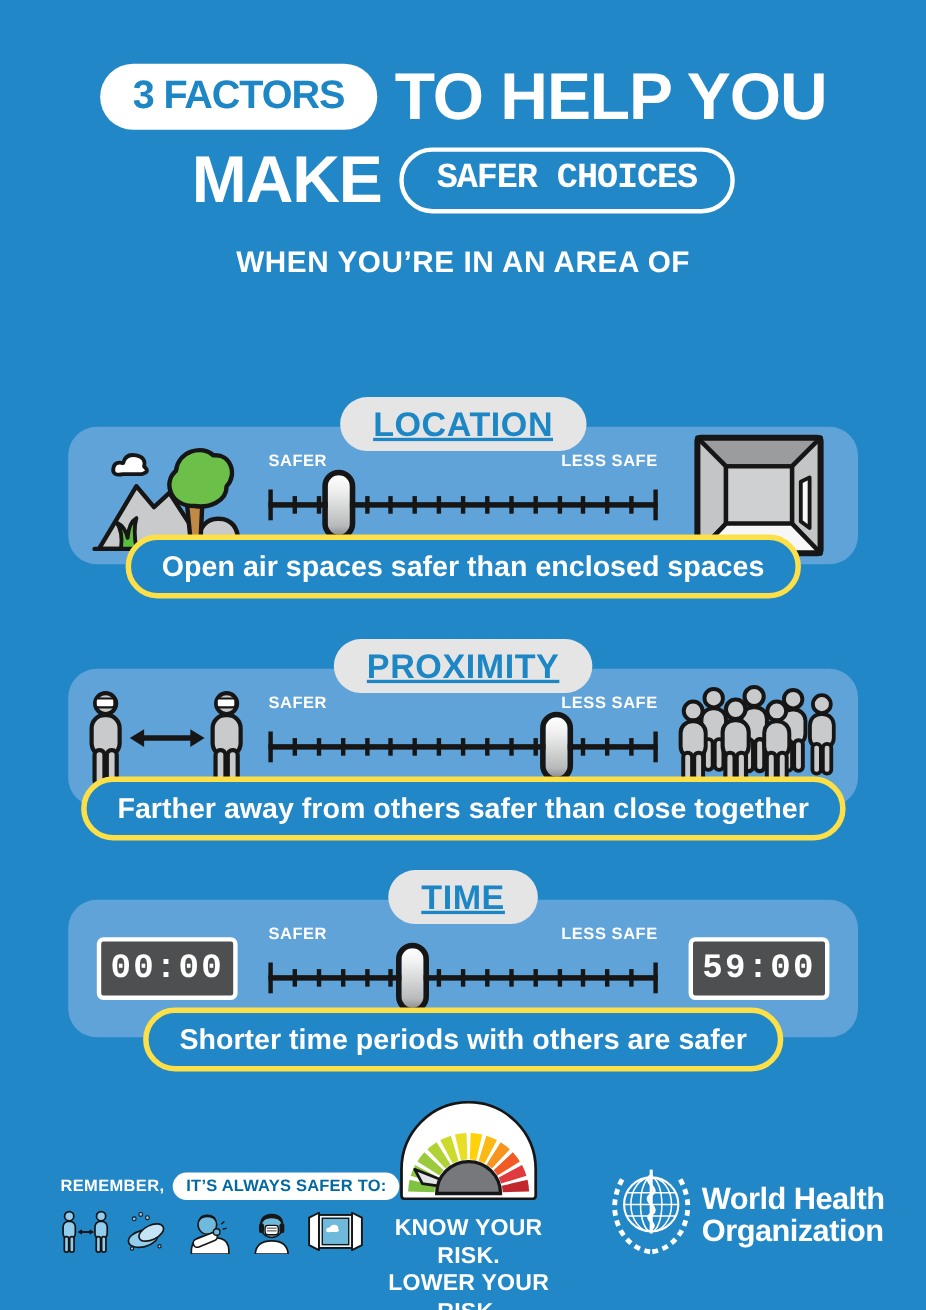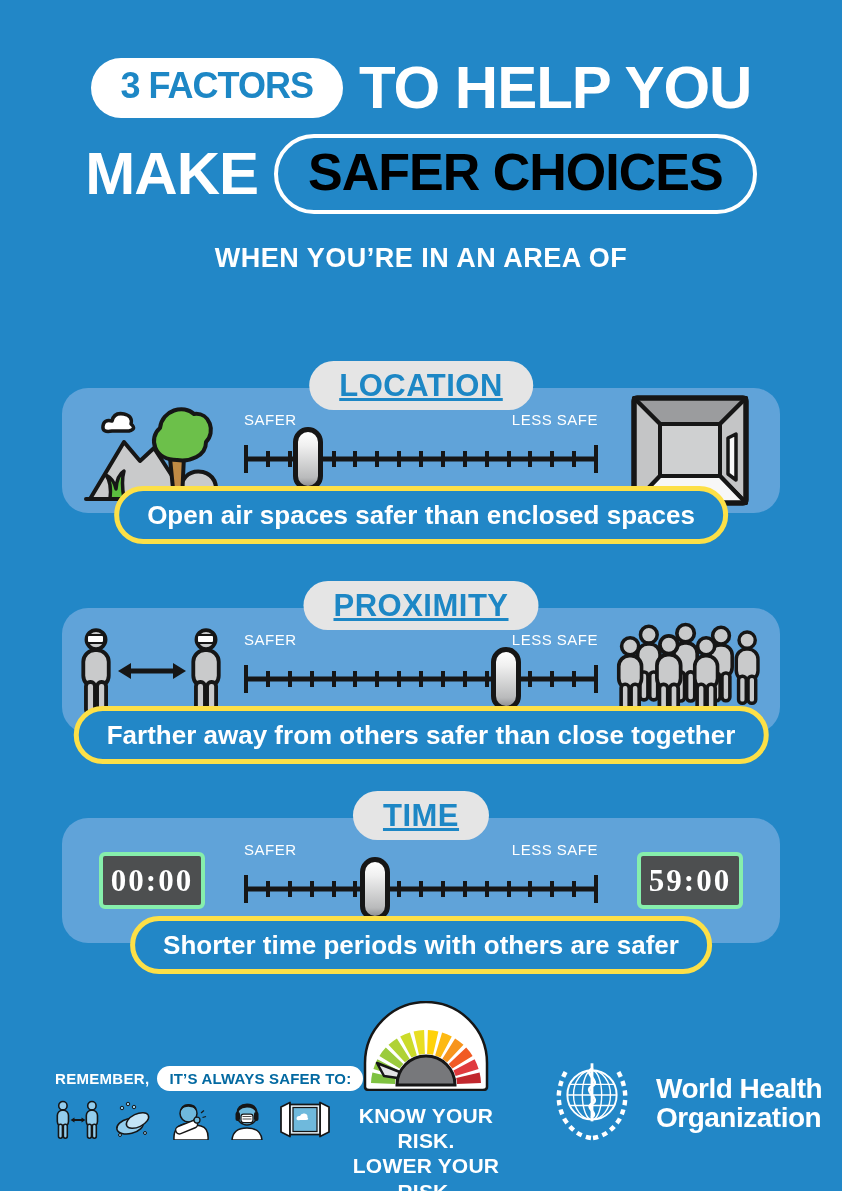--- a/index.html
+++ b/index.html
@@ -12,22 +12,22 @@
   }
   
   .header{ position:absolute; top:58px; left:0; width:100%; text-align:center; color:#fff; }
   .title-line{ display:flex; justify-content:center; align-items:center; gap:16px; margin-bottom:16px; }
   .title-text{ font-size:60px; font-weight:bold; letter-spacing:-1px; line-height:1; }
   .pill-solid{
     background:#fff; color:#1D87C5; font-size:36px; font-weight:bold; letter-spacing:-1px;
     border-radius:48px; padding:10px 30px 14px; line-height:1;
   }
   .pill-outline{
-    border:4px solid #fff; color:#000000; font-size:52px; font-weight:bold; letter-spacing:-1px;
-    border-radius:48px; padding:8px 30px 12px; line-height:1;
+    border:4px solid #fff; color:#ffffff; font-size:32px; font-weight:bold; letter-spacing:-1px;
+    border-radius:48px; padding:8px 30px 12px; line-height:1;font-family:Liberation Mono, monospace;
   }
   .subtitle{ margin-top:26px; font-size:27px; font-weight:bold; letter-spacing:.5px; line-height:1.4; }
 
   
   .factor{ position:absolute; left:62px; width:718px; height:125px; }
   .s1{ top:388px; } .s2{ top:608px; } .s3{ top:818px; }
   .panel{
     position:absolute; inset:0; background:#60A3D9; border-radius:26px;
     display:flex; align-items:center; padding:0 14px;
   }
@@ -41,54 +41,54 @@
     background:#2287C7; border:5px solid #fde047; color:#fff;
     font-size:26px; font-weight:bold; border-radius:34px; padding:11px 28px;
     white-space:nowrap; z-index:3; line-height:1;
   }
   .icon-box{ width:152px; display:flex; justify-content:center; align-items:center; flex:none; }
 
   
   .slider{ flex:1; margin:0 16px; position:relative; }
   .slider-labels{
     display:flex; justify-content:space-between; color:#fff;
-    font-size:15px; font-weight:normal; letter-spacing:.5px; margin-bottom:0;
+    font-size:15px; font-weight:bold; letter-spacing:.5px; margin-bottom:0;
   }
   .track{ position:relative; height:62px; }
   .track-line{ position:absolute; left:0; right:0; top:50%; height:5px; background:#161616; transform:translateY(-50%); }
   .ticks{ position:absolute; left:0; right:0; top:50%; transform:translateY(-50%); height:28px; display:flex; justify-content:space-between; align-items:center; }
   .tick{ width:4px; height:16px; background:#161616; }
   .tick.tall{ height:28px; }
   .knob{
     position:absolute; top:50%; transform:translate(-50%,-50%);
     width:30px; height:64px; border:5px solid #161616; border-radius:15px;
     background:linear-gradient(180deg,#ffffff 0%,#f0f0f0 25%,#b9babb 85%,#8f9092 100%);
     z-index:2;
   }
   
   .clock{
-    background:#4D4F50; border:4px solid #86efac; border-radius:6px;
-    color:#fff; font-family:Liberation Serif, serif; font-weight:bold;
+    background:#4D4F50; border:4px solid #ffffff; border-radius:6px;
+    color:#fff; font-family:Liberation Mono, monospace; font-weight:bold;
     font-size:31px; letter-spacing:2px; padding:9px 8px; line-height:1;
   }
 
   
   .remember-block{ position:absolute; left:55px; top:1066px; width:250px; }
   .remember-row{ display:flex; align-items:center; gap:8px; }
   .remember-label{ color:#fff; font-size:15px; font-weight:bold; letter-spacing:.3px; }
   .remember-pill{
     background:#fff; color:#0369a1; font-size:15px; font-weight:bold; letter-spacing:.2px;
     border-radius:16px; padding:5px 12px; white-space:nowrap; line-height:1;
   }
   .remember-icons{ display:flex; align-items:flex-end; gap:9px; margin-top:9px; }
 
   .risk-block{ position:absolute; left:341px; top:1001px; width:170px; text-align:center; }
   .risk-text{ margin-top:8px; color:#fff; font-size:21px; font-weight:bold; letter-spacing:.2px; line-height:1.2; }
 
-  .who-block{ position:absolute; left:548px; top:1058px; display:flex; align-items:center; gap:20px; }
+  .who-block{ position:absolute; left:548px; top:1058px; display:flex; align-items:center; gap:2px; }
   .who-name{ color:#fff; font-size:28px; font-weight:bold; line-height:1.02; letter-spacing:-.5px; }
 </style>
 </head>
 <body>
 
 <div class="canvas">
 
   <svg width="0" height="0" style="position:absolute" aria-hidden="true">
     <defs>
       <g id="person-shape">

